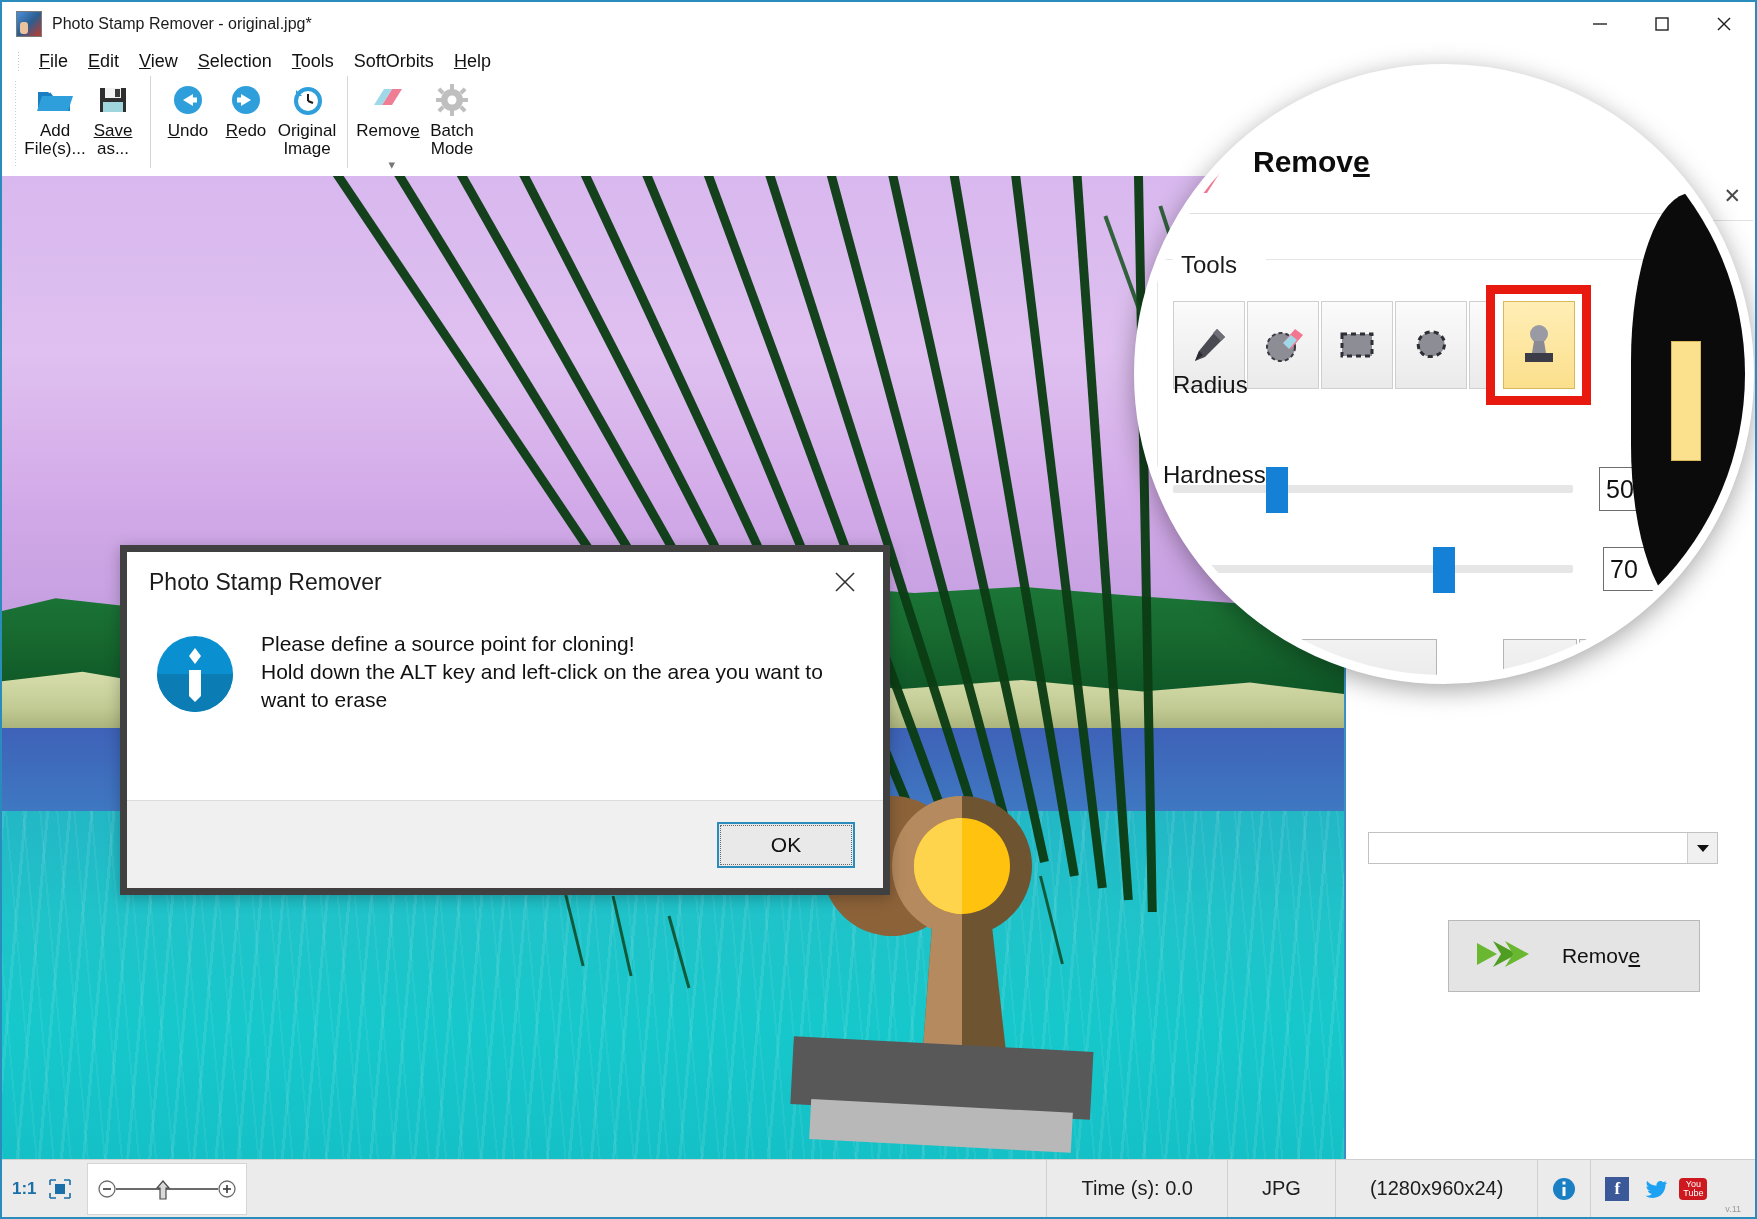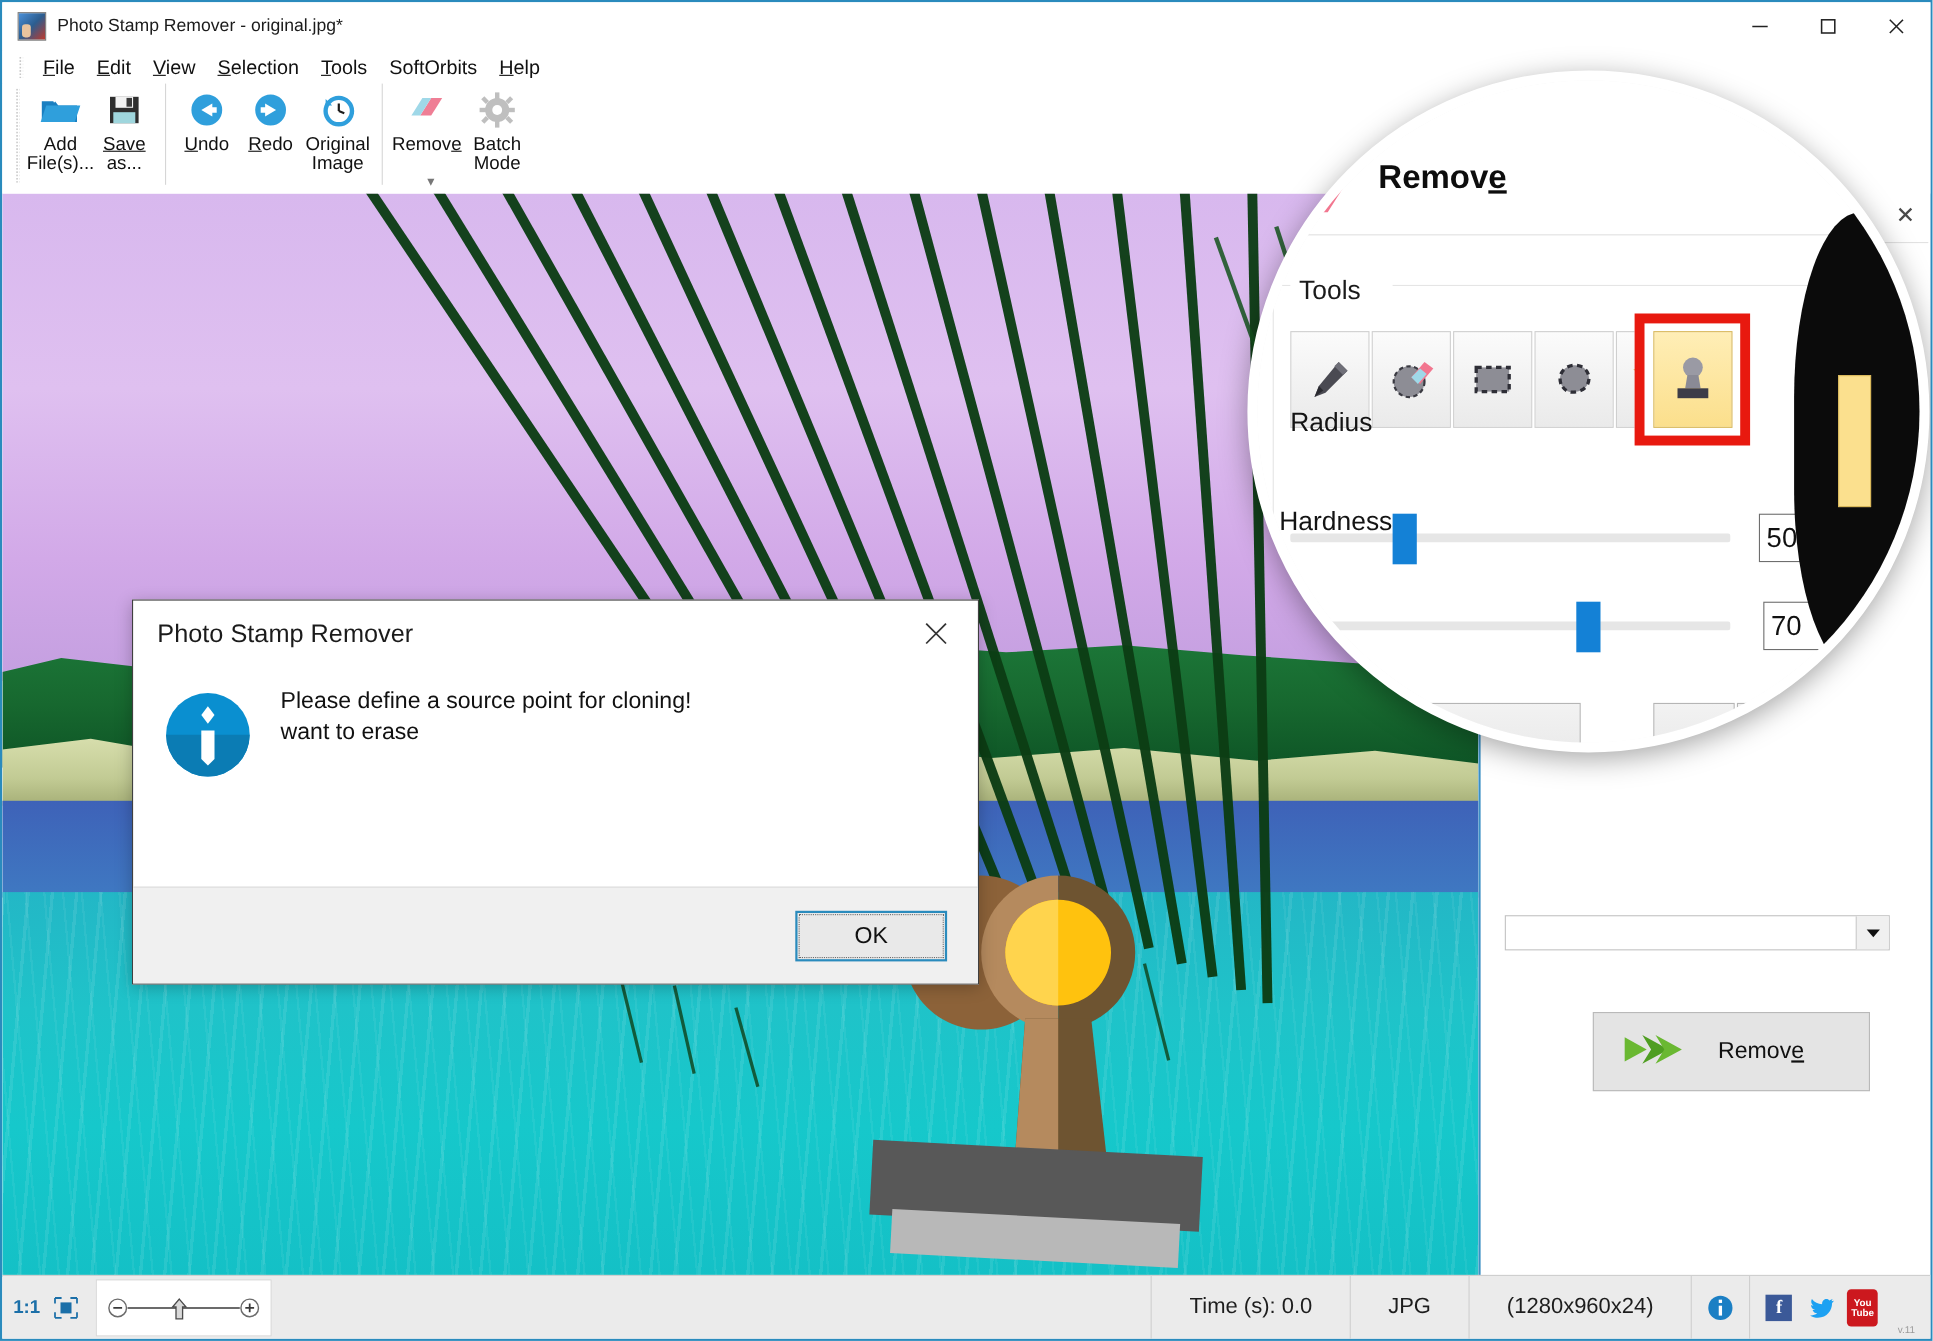--- a/index.html
+++ b/index.html
@@ -147,21 +147,21 @@
 
   
   .stamp-cursor { position:absolute; left: 780px; top: 600px; z-index: 7; }
 
   
   .dialog {
     position: absolute;
     left: 118px; top: 543px;
     width: 770px; height: 350px;
     background: #ffffff;
-    border: 1px solid #404040;
+    border: 7px solid #404040;
     box-shadow: 0 3px 14px rgba(0,0,0,0.25);
     z-index: 20;
   }
   .dlg-title {
     height: 60px; display:flex; align-items:center; justify-content:space-between;
     padding: 0 18px 0 22px;
   }
   .dlg-title-text { font-size: 23px; color: #1b1b1b; }
   .dlg-close {
     width: 40px; height: 40px; display:flex; align-items:center; justify-content:center;
@@ -354,22 +354,22 @@
     height: 58px; padding: 0 34px; border-left: 1px solid #cfcfcf;
     display:flex; align-items:center; font-size: 20px; color:#1d1d1d;
     white-space: nowrap;
   }
   .sb-icon-cell {
     height: 58px; padding: 0 14px; border-left: 1px solid #cfcfcf;
     display:flex; align-items:center; gap: 12px;
   }
   .fb-ico { width:24px;height:24px;background:#3b5998;color:#fff;font-weight:700;font-size:17px;
             display:flex;align-items:center;justify-content:center;font-family:"Liberation Serif",serif; }
-  .yt-ico { width:28px;height:34px;background:#cc181e;border-radius:4px;color:#fff;font-size:9px;
-            display:flex;align-items:center;justify-content:center;line-height:0.95;text-align:center;font-weight:700; }
+  .yt-ico { width:28px;height:22px;background:#cc181e;border-radius:4px;color:#fff;font-size:9px;
+            display:flex;align-items:center;justify-content:center;line-height:0.95;text-align:center;font-weight:400; }
   .sb-ver { font-size: 9px; color:#9a9a9a; margin-left: 6px; align-self:flex-end; margin-bottom: 4px; }
 </style>
 </head>
 <body>
 
 <div id="app">
 
   <div class="titlebar">
     <div class="title-icon"></div>
     <div class="title-text">Photo Stamp Remover - original.jpg*</div>
@@ -721,20 +721,21 @@
       <div class="info-icon">
         <svg width="80" height="80" viewBox="0 0 80 80">
           <circle cx="40" cy="40" r="38" fill="#0a8fd0"></circle>
           <path d="M2 40 A38 38 0 0 0 78 40 Z" fill="#0b7cb4"></path>
           <path d="M40 14 L46 22 L40 30 L34 22 Z" fill="#ffffff"></path>
           <path d="M34 36 L46 36 L46 62 L40 68 L34 62 Z" fill="#ffffff"></path>
         </svg>
       </div>
       <div class="dlg-msg">
         <div>Please define a source point for cloning!</div>
+        <div>Hold down the ALT key and left-click on the area you want to</div>
         <div>want to erase</div>
       </div>
     </div>
 
     <div class="dlg-footer">
       <div class="ok-btn">OK</div>
     </div>
   </div>
 
   <div class="statusbar">

